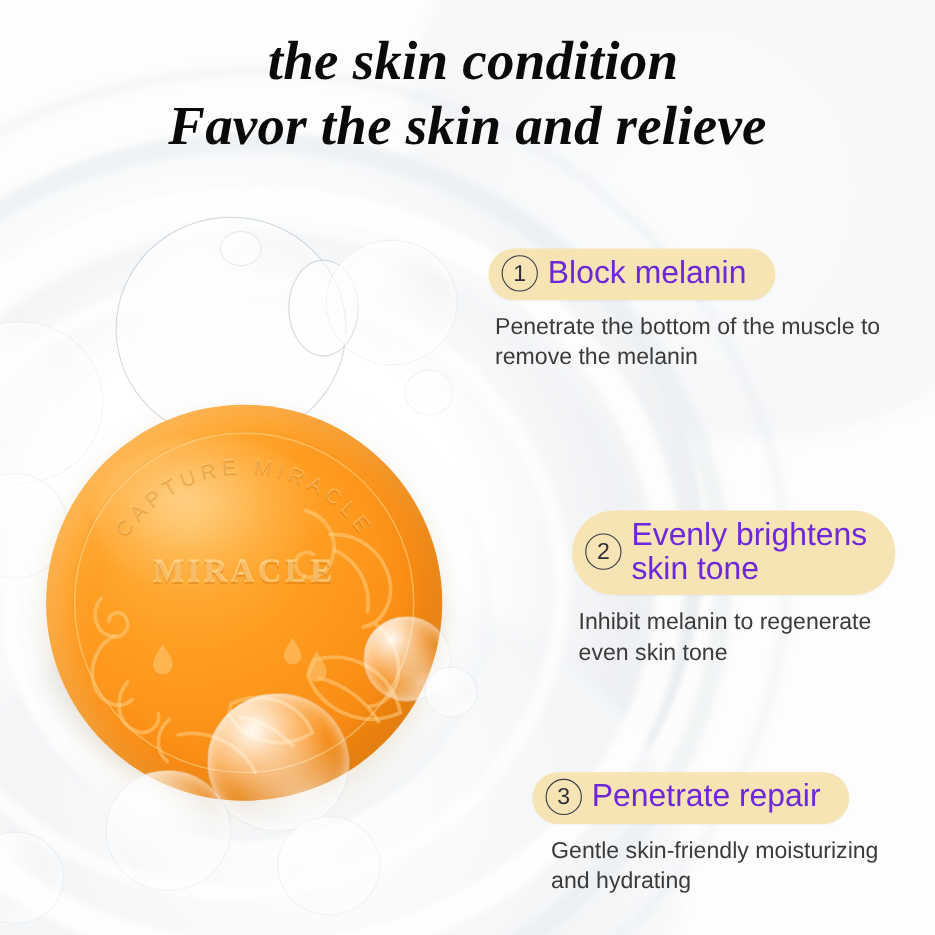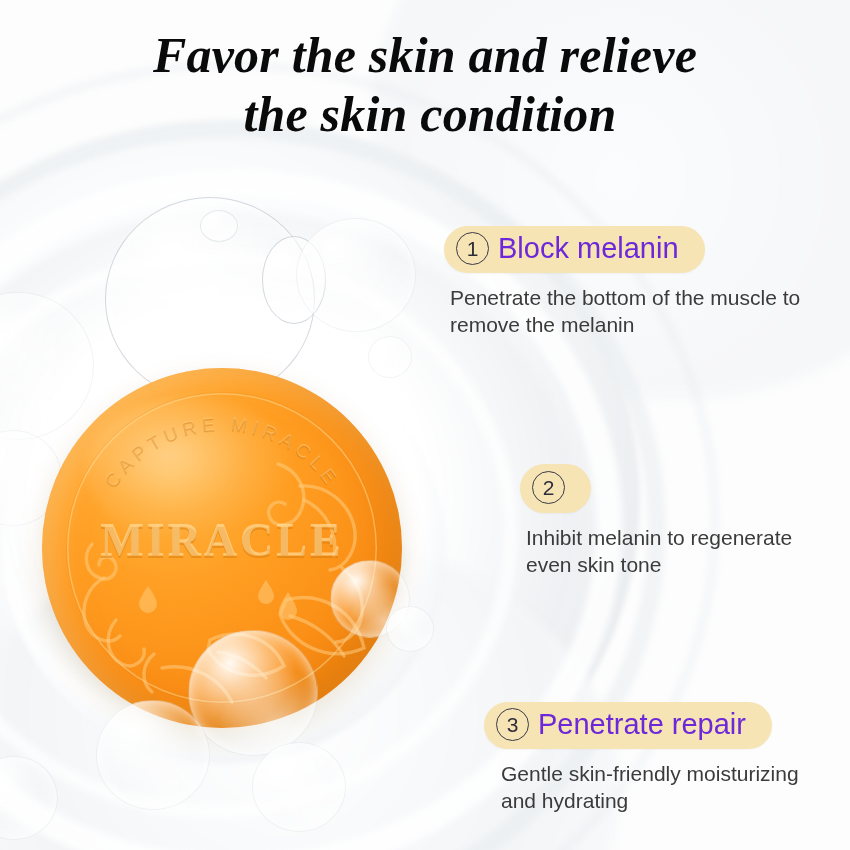--- a/index.html
+++ b/index.html
@@ -148,21 +148,21 @@
     line-height: 1.0;
     color: rgba(255,206,125,0.0);
   }
   .emb-line {
     display: block;
     color: rgba(255,202,120,0.55);
     text-shadow:
       0 1.5px 0 rgba(203,113,8,0.40),
       0 -1px 0 rgba(255,236,190,0.55);
   }
-  .emb-line.l1 { font-size: 46px; letter-spacing: 3px; margin-top: 13px; }
+  .emb-line.l1 { font-size: 30px; letter-spacing: 3px; }
   .emb-line.l2 { font-size: 38px; letter-spacing: 4px; margin-top: 2px; }
 
   
   .headline {
     position: absolute;
     left: 0; right: 0; top: 26px;
     text-align: center;
     font-family: "Liberation Serif", serif;
     font-style: italic;
     font-weight: 700;
@@ -308,36 +308,38 @@
   <div class="bg-layer">
     <div class="bubble vfaint" style="left:188px; top:630px; width:128px; height:124px;"></div>
     <div class="bubble vfaint" style="left:96px;  top:700px; width:112px; height:108px;"></div>
     <div class="bubble vfaint" style="left:252px; top:742px; width:92px;  height:88px;"></div>
     <div class="bubble vfaint" style="left:-30px; top:756px; width:86px;  height:82px;"></div>
     <div class="bubble vfaint" style="left:330px; top:560px; width:78px;  height:76px;"></div>
     <div class="bubble vfaint" style="left:386px; top:606px; width:46px;  height:44px;"></div>
   </div>
 
   <div class="headline">
+    <span class="hl-line l2">the skin condition</span>
     <span class="hl-line l1">Favor the skin and relieve</span>
-    <span class="hl-line l2">the skin condition</span>
   </div>
 
   <div class="feature f1">
     <div class="pill">
       <span class="num">1</span>
       <span class="pill-title">Block melanin</span>
     </div>
     <div class="desc">Penetrate the bottom of the muscle to
 remove the melanin</div>
   </div>
 
   <div class="feature f2">
     <div class="pill two-line">
       <span class="num">2</span>
+      <span class="pill-title">Evenly brightens
+skin tone</span>
     </div>
     <div class="desc">Inhibit melanin to regenerate
 even skin tone</div>
   </div>
 
   <div class="feature f3">
     <div class="pill">
       <span class="num">3</span>
       <span class="pill-title">Penetrate repair</span>
     </div>

